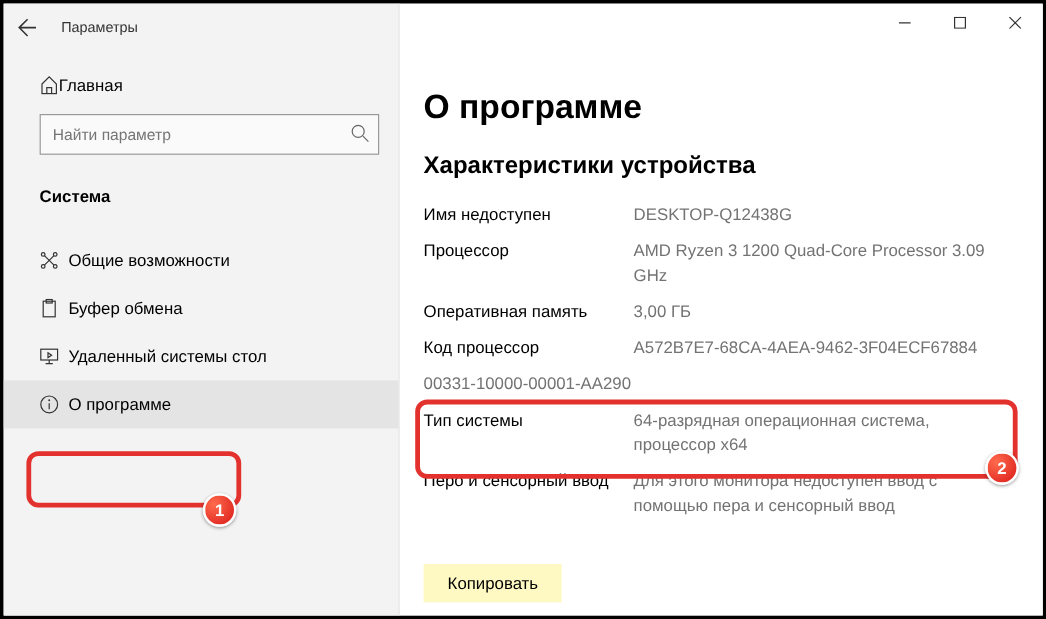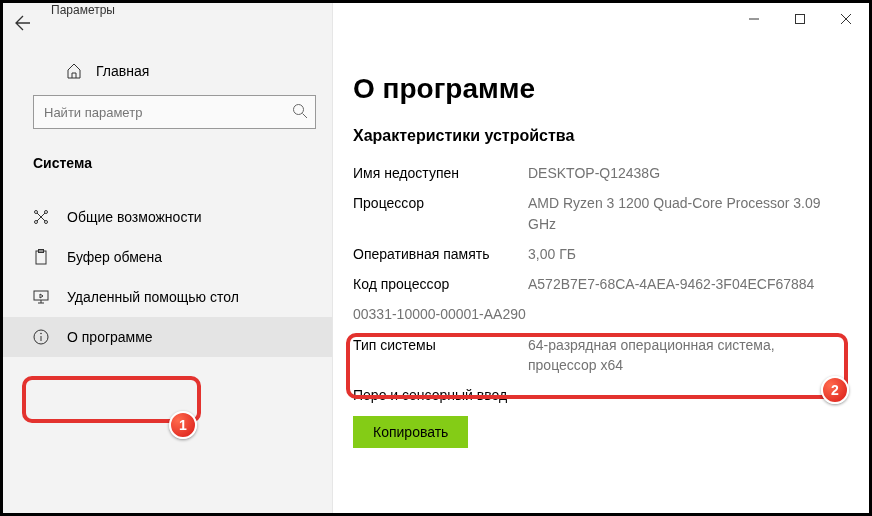--- a/index.html
+++ b/index.html
@@ -1,46 +1,46 @@
 <!DOCTYPE html>
 <html><head>
 <meta charset="utf-8">
 <style>
 * { margin: 0; padding: 0; box-sizing: border-box; font-family: "Segoe UI", Arial, sans-serif; }
 body { background: #fff; width: 872px; height: 516px; overflow: hidden; border: 3px solid #000; position: relative; }
 .app { display: flex; height: 100%; background: #fff; }
 
 
-.titlebar { position: absolute; top: 0; left: 0; right: 0; height: 40px; display: flex; align-items: flex-start; z-index: 10; }
+.titlebar { position: absolute; top: 0; left: 0; right: 0; height: 40px; display: flex; align-items: center; z-index: 10; }
 .titlebar .back { width: 40px; height: 40px; display: flex; align-items: center; justify-content: center; cursor: pointer; }
 .titlebar .title { font-size: 12px; color: #333; padding-left: 8px; }
 .winbtns { position: absolute; right: 0; top: 0; display: flex; }
 .winbtn { width: 46px; height: 32px; display: flex; align-items: center; justify-content: center; cursor: pointer; font-size: 12px; color: #333; }
 
 
 .sidebar { width: 330px; background: #f3f3f3; padding-top: 50px; height: 100%; border-right: 1px solid #e6e6e6;}
-.home { display: flex; align-items: center; padding: 10px 16px 10px 30px; gap: 14px; font-size: 14px; cursor: pointer; margin-left: 33px; }
+.home { display: flex; align-items: center; padding: 10px 16px 10px 30px; gap: 0; font-size: 14px; cursor: pointer; }
 .home svg { width: 16px; height: 16px; }
 .search { margin: 6px 16px 12px 30px; position: relative; }
 .search input { width: 100%; height: 34px; border: 1px solid #999; background: #fafafa; padding: 0 36px 0 10px; font-size: 13px; outline: none; }
 .search .sicon { position: absolute; right: 8px; top: 8px; }
 .section-title { font-weight: 600; font-size: 14px; padding: 14px 16px 16px 30px; }
 .nav { list-style: none; margin-top: 10px; }
-.nav li { display: flex; gap: 18px; padding: 12px 16px 12px 30px; font-size: 14px; cursor: pointer; position: relative; }
+.nav li { display: flex; gap: 8px; padding: 12px 16px 12px 30px; font-size: 14px; cursor: pointer; position: relative; }
 .nav li.active { background: #e4e4e4; }
 .nav li svg, .nav li .icon { width: 16px; height: 16px; flex-shrink: 0; }
 
 
 .main { flex: 1; padding: 50px 28px 20px 20px; overflow: hidden; position: relative; }
 .main h1 { font-size: 28px; font-weight: 600; margin: 20px 0 22px 0; }
-.main h2 { font-size: 16px; font-weight: 600; margin-bottom: 18px; }
+.main h2 { font-size: 20px; font-weight: 600; margin-bottom: 18px; }
 .spec-row { display: flex; font-size: 14px; margin-bottom: 10px; line-height: 1.45; }
 .spec-label { width: 175px; color: #000; }
 .spec-value { flex: 1; color: #737373; }
-.copy-btn { margin-top: 0; padding: 8px 20px; background: #84cc16; border: none; font-size: 14px; cursor: pointer; }
+.copy-btn { margin-top: 29px; padding: 8px 20px; background: #fef9c3; border: none; font-size: 14px; cursor: pointer; }
 
 
 .highlight { position: absolute; border: 4px solid #e3322e; border-radius: 10px; pointer-events: none; z-index: 20; }
 .badge { position: absolute; width: 28px; height: 28px; border-radius: 50%; background: radial-gradient(circle at 30% 30%, #ff6a4d, #d91a17); border: 2px solid #fff; box-shadow: 0 1px 3px rgba(0,0,0,.4); color: #fff; font-weight: bold; font-size: 14px; display: flex; align-items: center; justify-content: center; z-index: 21; }
 </style>
 </head>
 <body>
 
 <div class="titlebar">
   <div class="back">
@@ -103,21 +103,21 @@
           </svg>
         <span>Буфер обмена</span>
       </li>
       <li>
         <svg viewBox="0 0 16 16">
             <rect x="1" y="2" width="14" height="9" stroke="#333" fill="none"></rect>
             <line x1="5" y1="14" x2="11" y2="14" stroke="#333"></line>
             <line x1="8" y1="11" x2="8" y2="14" stroke="#333"></line>
             <path d="M7 5l3 2-3 2z" stroke="#333" fill="none"></path>
           </svg>
-        <span>Удаленный помощью стол</span>
+        <span>Удаленный системы стол</span>
       </li>
       <li class="active">
         <svg viewBox="0 0 16 16">
             <circle cx="8" cy="8" r="7" stroke="#333" fill="none"></circle>
             <line x1="8" y1="7" x2="8" y2="12" stroke="#333"></line>
             <circle cx="8" cy="4.5" r="0.8" fill="#333"></circle>
           </svg>
         <span>О программе</span>
       </li>
     </ul>
@@ -145,20 +145,21 @@
     </div>
     <div class="spec-row">
       <div class="spec-value">00331-10000-00001-AA290</div>
     </div>
     <div class="spec-row">
       <div class="spec-label">Тип системы</div>
       <div class="spec-value">64-разрядная операционная система, процессор x64</div>
     </div>
     <div class="spec-row">
       <div class="spec-label">Перо и сенсорный ввод</div>
+      <div class="spec-value">Для этого монитора недоступен ввод с помощью пера и сенсорный ввод</div>
     </div>
 
     <button class="copy-btn">Копировать</button>
   </main>
 </div>
 
 <div class="highlight" style="left:19px; top:373px; width:179px; height:47px;"></div>
 <div class="badge" style="left:166px; top:408px;">1</div>
 
 <div class="highlight" style="left:343px; top:330px; width:502px; height:66px;"></div>

